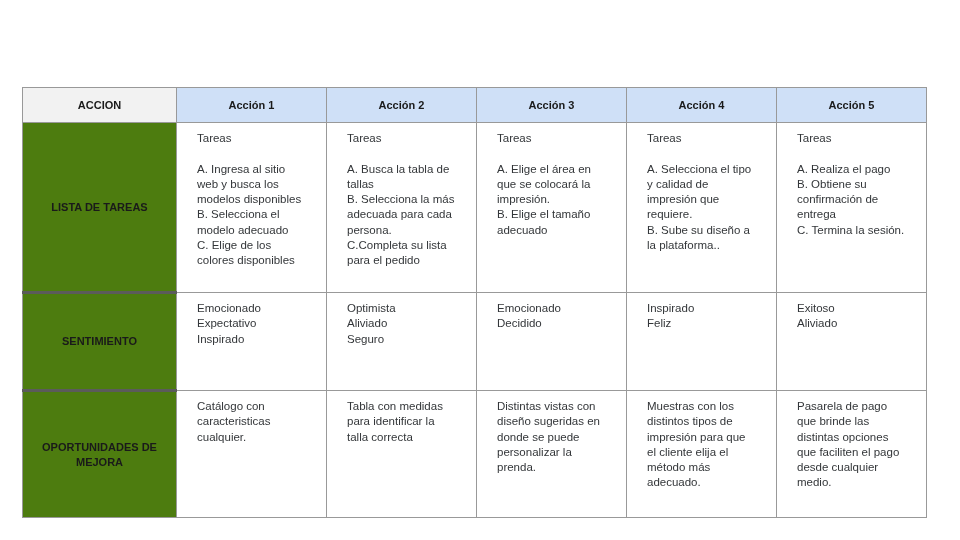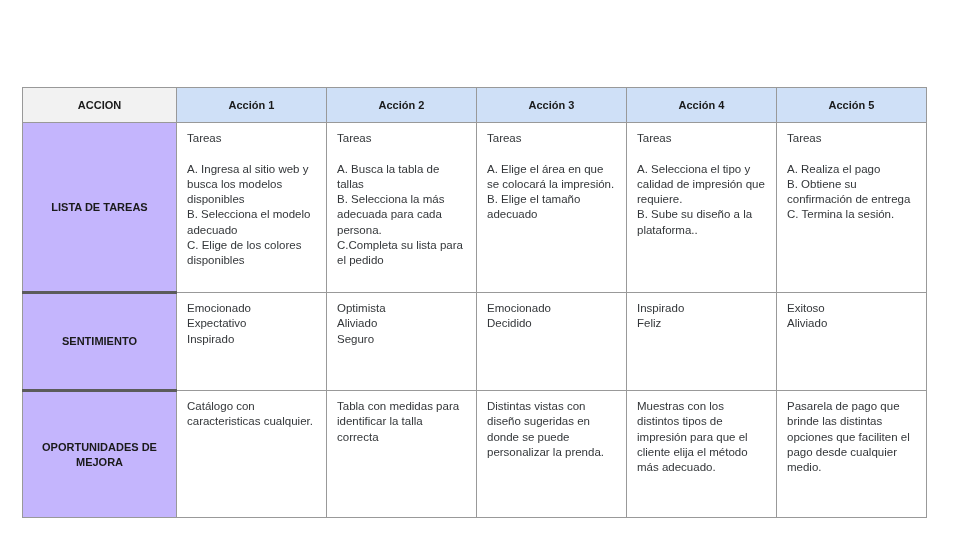--- a/index.html
+++ b/index.html
@@ -70,41 +70,41 @@
   th.action-header {
     background: #cfe0f7;
     font-size: 11px;
     font-weight: bold;
     color: #1a1a1a;
     text-align: center;
     vertical-align: middle;
     border-bottom: 3px solid #5b5b5b;
   }
   td.row-label {
-    background: #c4b5fd;
+    background: #4d7c0f;
     font-size: 11px;
     font-weight: bold;
     color: #1a1a1a;
     text-align: center;
     vertical-align: middle;
     padding: 20px 14px;
     border-right: 3px solid #5b5b5b;
     line-height: 1.35;
   }
   tr.row-feelings td.row-label,
   tr.row-opportunities td.row-label {
     border-top: 3px solid #5b5b5b;
   }
   td.cell {
     background: #ffffff;
     font-size: 11.5px;
     color: #333639;
     vertical-align: top;
     text-align: left;
-    padding: 8px 10px;
+    padding: 8px 20px;
     line-height: 1.33;
     white-space: pre-line;
     overflow: hidden;
   }
 </style>
 </head>
 <body>
 
 <div class="slide">
 

